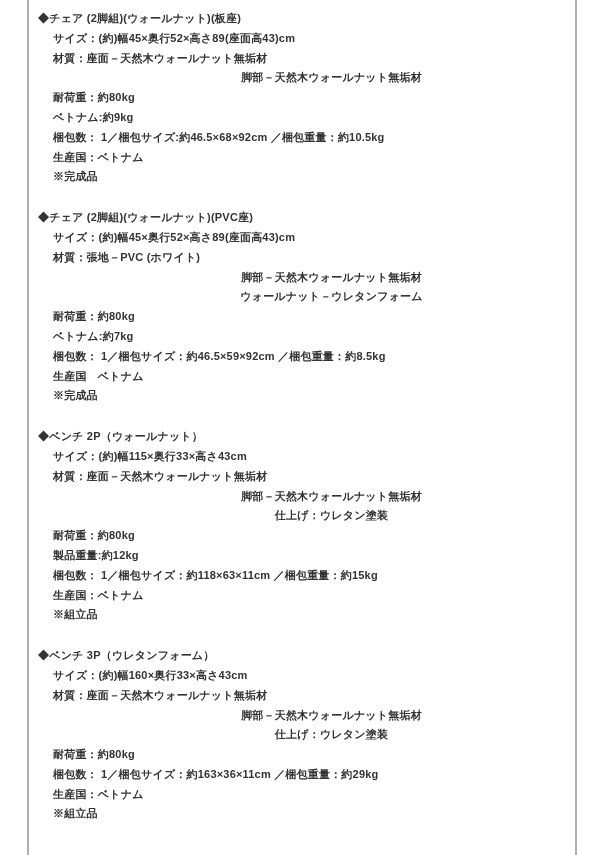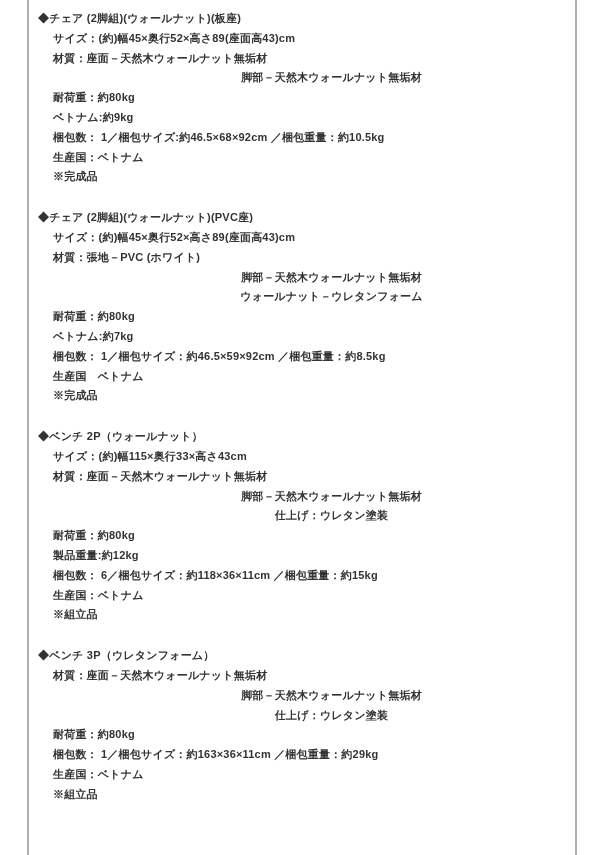--- a/index.html
+++ b/index.html
@@ -84,26 +84,27 @@
           <div class="line indent-1">※完成品</div>
         </div>
         <div class="section">
           <div class="title">◆ベンチ 2P（ウォールナット）</div>
           <div class="line indent-1">サイズ：(約)幅115×奥行33×高さ43cm</div>
           <div class="line indent-1">材質：座面－天然木ウォールナット無垢材</div>
           <div class="line indent-2">脚部－天然木ウォールナット無垢材</div>
           <div class="line indent-2">仕上げ：ウレタン塗装</div>
           <div class="line indent-1">耐荷重：約80kg</div>
           <div class="line indent-1">製品重量:約12kg</div>
-          <div class="line indent-1">梱包数： 6／梱包サイズ：約118×36×11cm ／梱包重量：約15kg</div>
+          <div class="line indent-1">梱包数： 1／梱包サイズ：約118×63×11cm ／梱包重量：約15kg</div>
           <div class="line indent-1">生産国：ベトナム</div>
           <div class="line indent-1">※組立品</div>
         </div>
         <div class="section">
           <div class="title">◆ベンチ 3P（ウレタンフォーム）</div>
+          <div class="line indent-1">サイズ：(約)幅160×奥行33×高さ43cm</div>
           <div class="line indent-1">材質：座面－天然木ウォールナット無垢材</div>
           <div class="line indent-2">脚部－天然木ウォールナット無垢材</div>
           <div class="line indent-2">仕上げ：ウレタン塗装</div>
           <div class="line indent-1">耐荷重：約80kg</div>
           <div class="line indent-1">梱包数： 1／梱包サイズ：約163×36×11cm ／梱包重量：約29kg</div>
           <div class="line indent-1">生産国：ベトナム</div>
           <div class="line indent-1">※組立品</div>
         </div>
       </div>
   </div>

